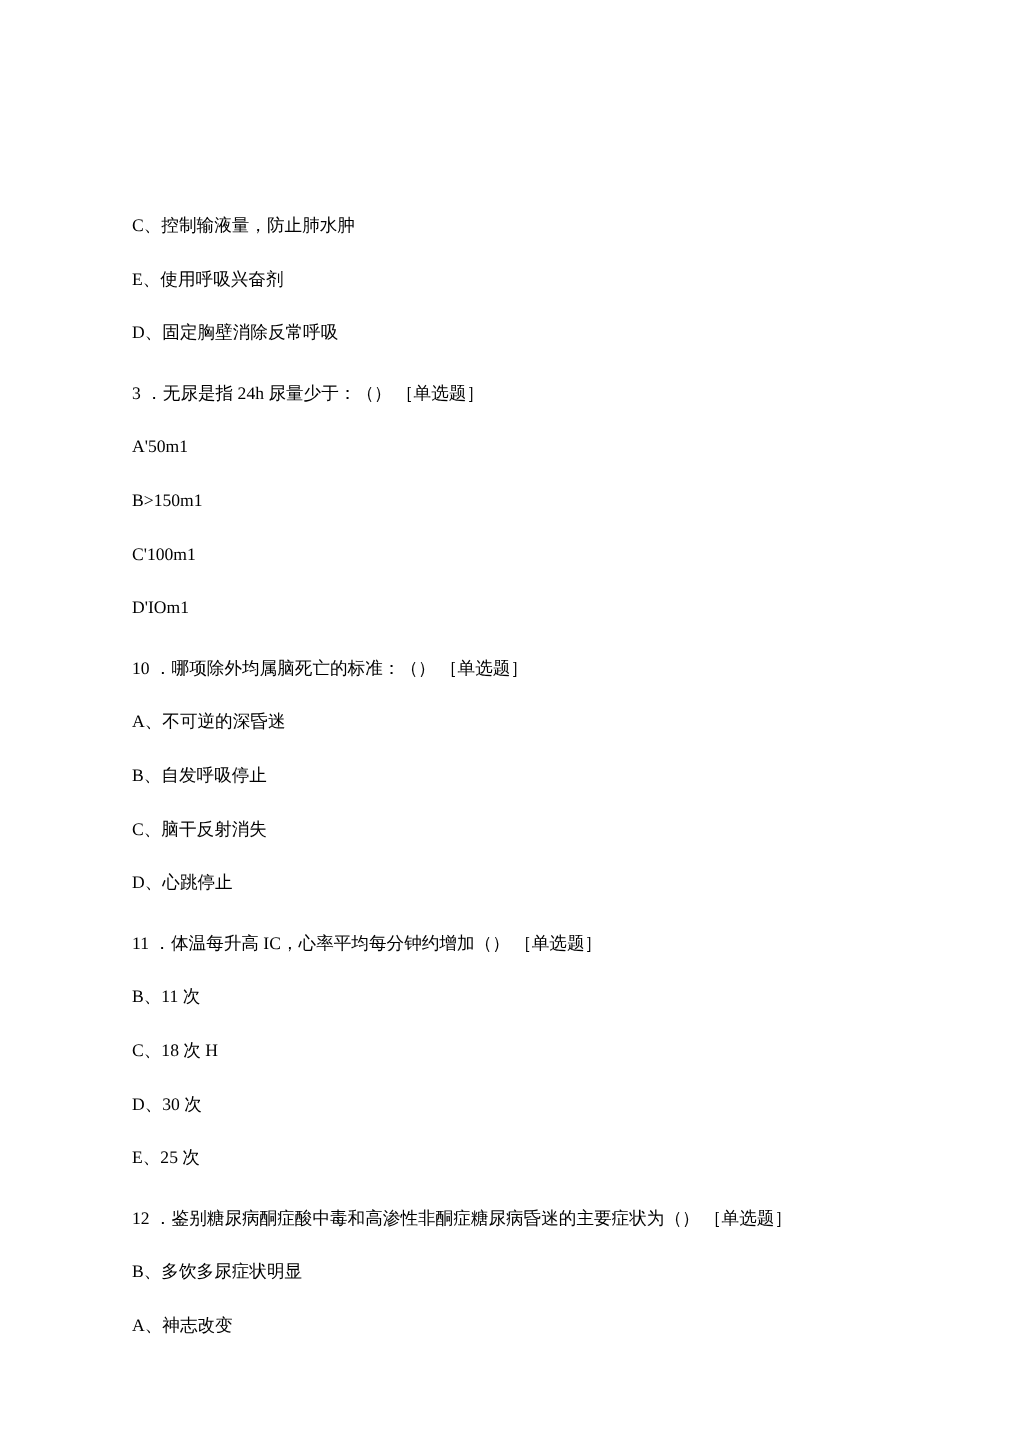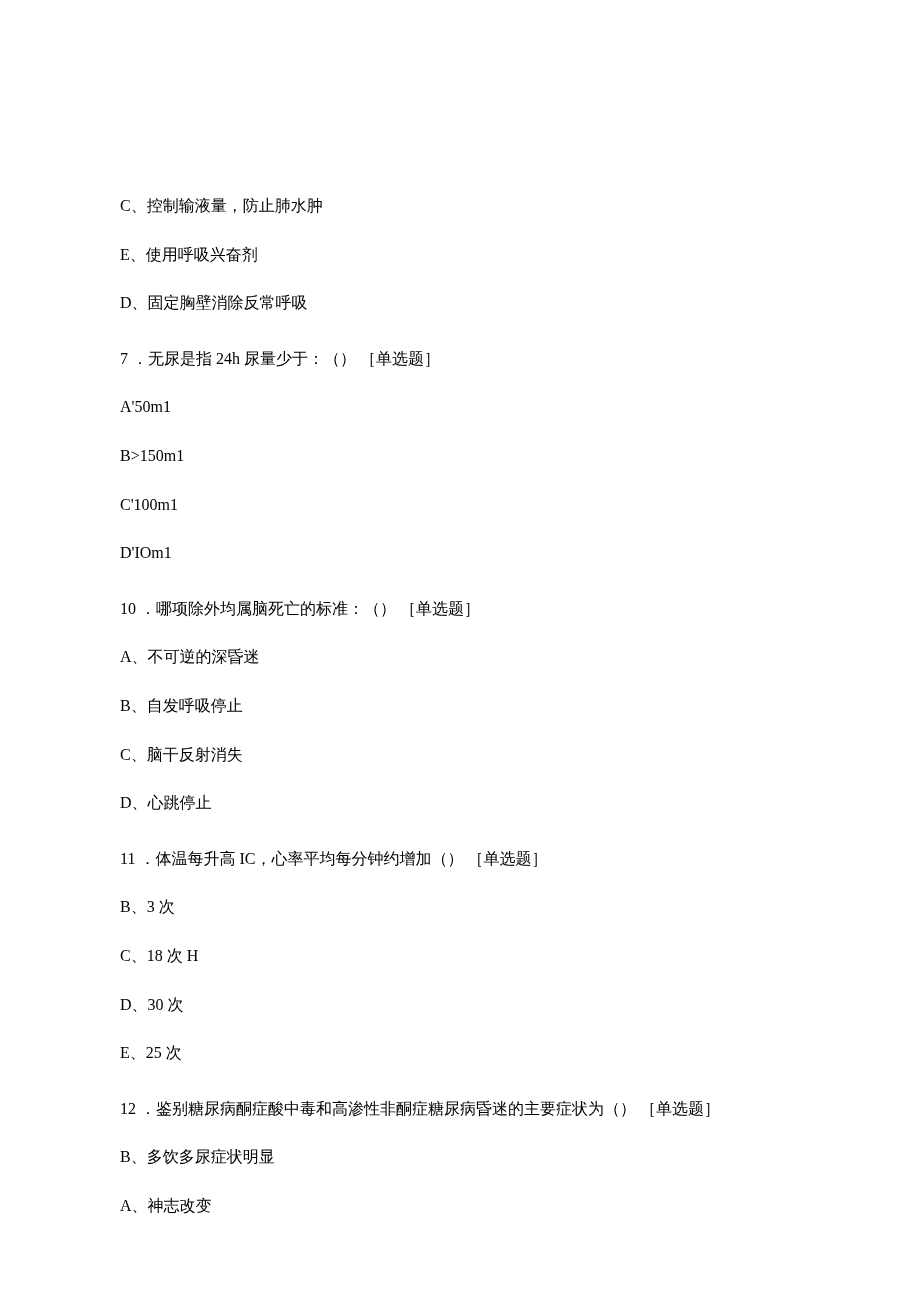--- a/index.html
+++ b/index.html
@@ -24,31 +24,31 @@
     margin-bottom: 20px;
   }
 </style>
 </head>
 <body>
 
 <div class="page">
   <div class="line">C、控制输液量，防止肺水肿</div>
   <div class="line">E、使用呼吸兴奋剂</div>
   <div class="line">D、固定胸壁消除反常呼吸</div>
-  <div class="question">7 ．无尿是指 24h 尿量少于：（） ［单选题］</div>
+  <div class="question">3 ．无尿是指 24h 尿量少于：（） ［单选题］</div>
   <div class="line">A'50m1</div>
   <div class="line">B&gt;150m1</div>
   <div class="line">C'100m1</div>
   <div class="line">D'IOm1</div>
   <div class="question">10 ．哪项除外均属脑死亡的标准：（） ［单选题］</div>
   <div class="line">A、不可逆的深昏迷</div>
   <div class="line">B、自发呼吸停止</div>
   <div class="line">C、脑干反射消失</div>
   <div class="line">D、心跳停止</div>
   <div class="question">11 ．体温每升高 IC，心率平均每分钟约增加（） ［单选题］</div>
-  <div class="line">B、3 次</div>
+  <div class="line">B、11 次</div>
   <div class="line">C、18 次 H</div>
   <div class="line">D、30 次</div>
   <div class="line">E、25 次</div>
   <div class="question">12 ．鉴别糖尿病酮症酸中毒和高渗性非酮症糖尿病昏迷的主要症状为（） ［单选题］</div>
   <div class="line">B、多饮多尿症状明显</div>
   <div class="line">A、神志改变</div>
 </div>
 
 </body></html>

